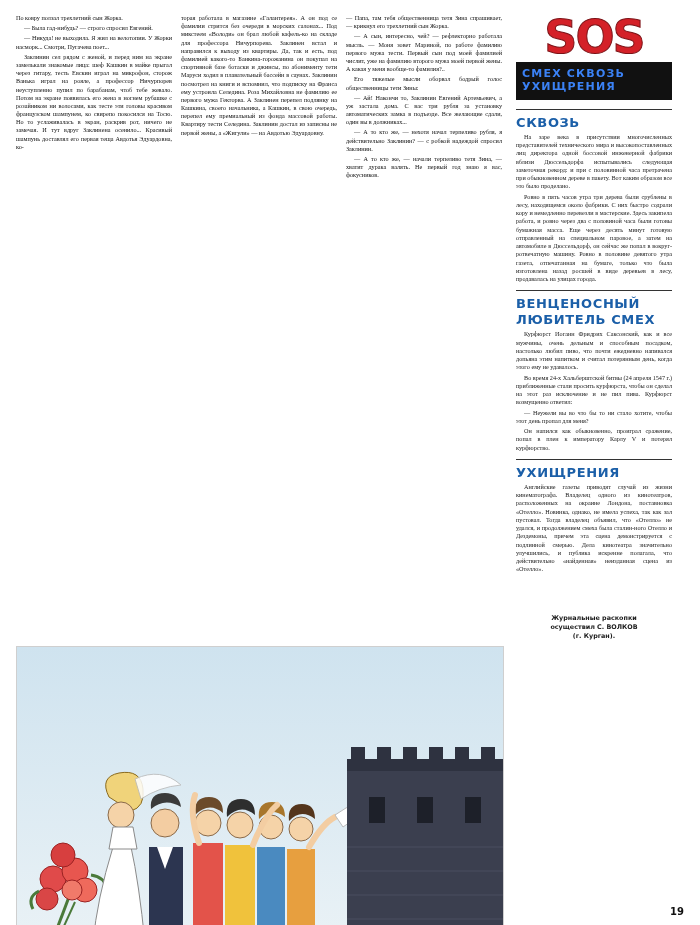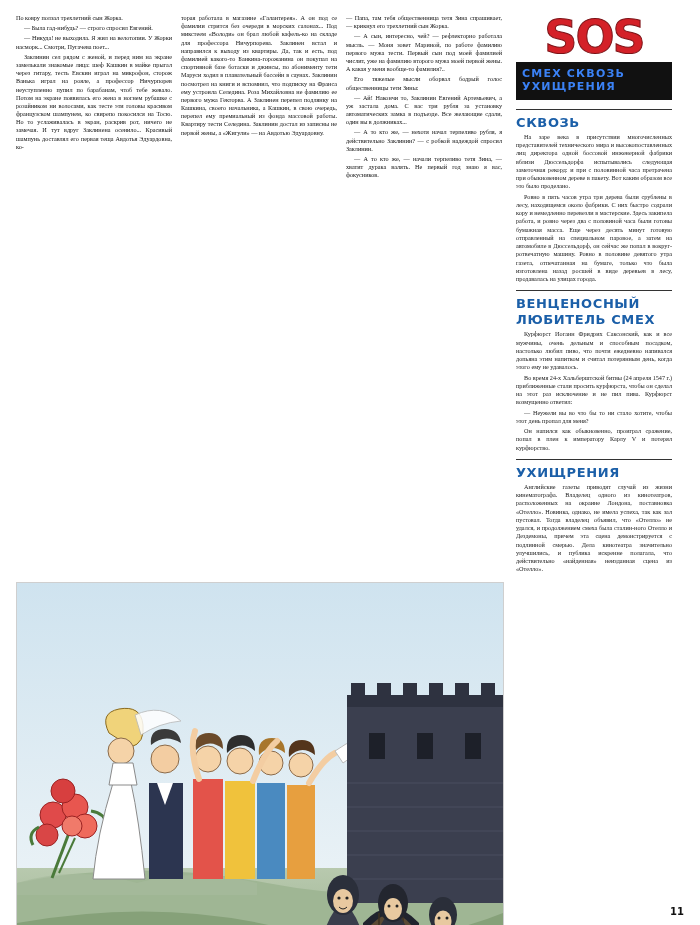--- a/index.html
+++ b/index.html
@@ -202,20 +202,25 @@
 
       <div class="sidebar-rule"></div>
 
       <div>
         <div class="sb-title">УХИЩРЕНИЯ</div>
         <div class="sb-body">
           <p>Английские газеты приводят случай из жизни кинематографа. Владелец одного из кинотеатров, расположенных на окраине Лондона, поставновка «Отелло». Новинка, однако, не имела успеха, так как зал пустовал. Тогда владелец объявил, что «Отелло» не удался, и продолжением смеха была сталин-ного Отелло и Дездемоны, причем эта сцена демонстрируется с подлинной смерью. Дела кинотеатра значительно улучшились, и публика искренне полагала, что действительно «найденная» неизданная сцена из «Отелло».</p>
         </div>
       </div>
 
+      <div class="credit-block">
+        <div>Журнальные раскопки</div>
+        <div>осуществил С. ВОЛКОВ</div>
+        <div>(г. Курган).</div>
+      </div>
 
     </div>
   </div>
 
   <div class="cartoon-wrap">
     <svg class="cartoon" viewBox="0 0 486 430" preserveAspectRatio="none">
       <defs>
         <linearGradient id="skyg" x1="0" y1="0" x2="0" y2="1">
           <stop offset="0%" stop-color="#cfe3ef"></stop>
           <stop offset="100%" stop-color="#eaf2f6"></stop>
@@ -347,14 +352,14 @@
         <path d="M140,430 q6,-18 0,-28"></path>
         <path d="M200,430 q-6,-20 2,-30"></path>
         <path d="M262,430 q6,-22 0,-32"></path>
       </g>
 
       <path d="M0,398 q120,-16 246,6 q120,20 240,-4 L486,430 L0,430 Z" fill="#6f8a64" opacity="0.55"></path>
     </svg>
 
   </div>
 
-  <div class="page-number">11</div>
+  <div class="page-number">19</div>
 </div>
 
 </body></html>

